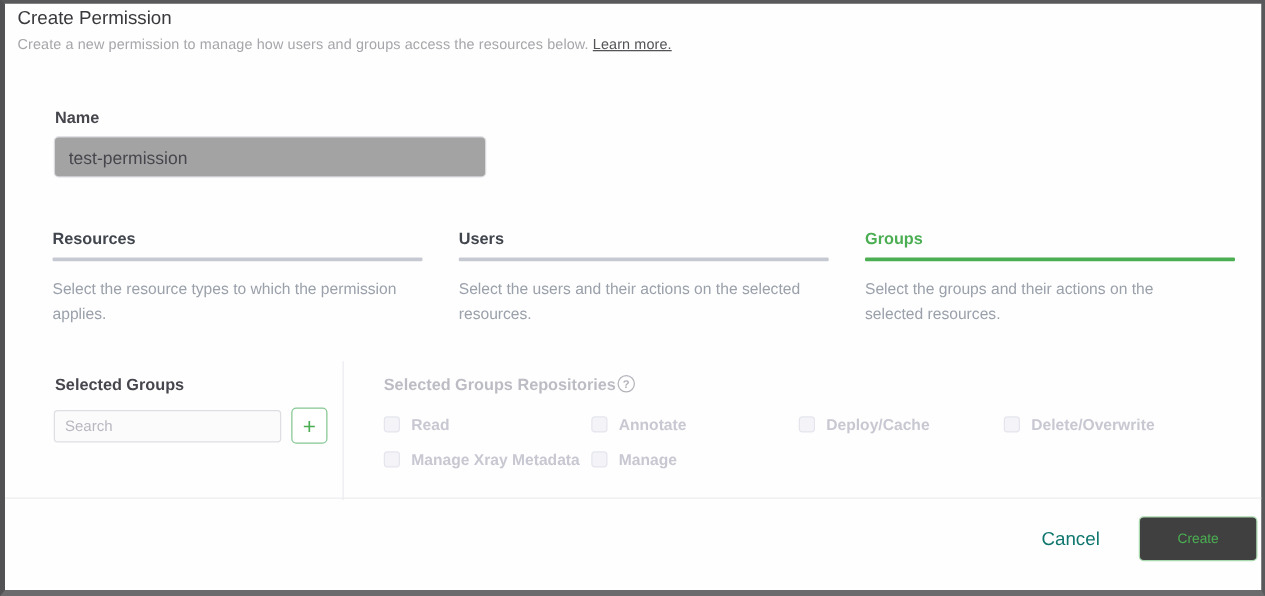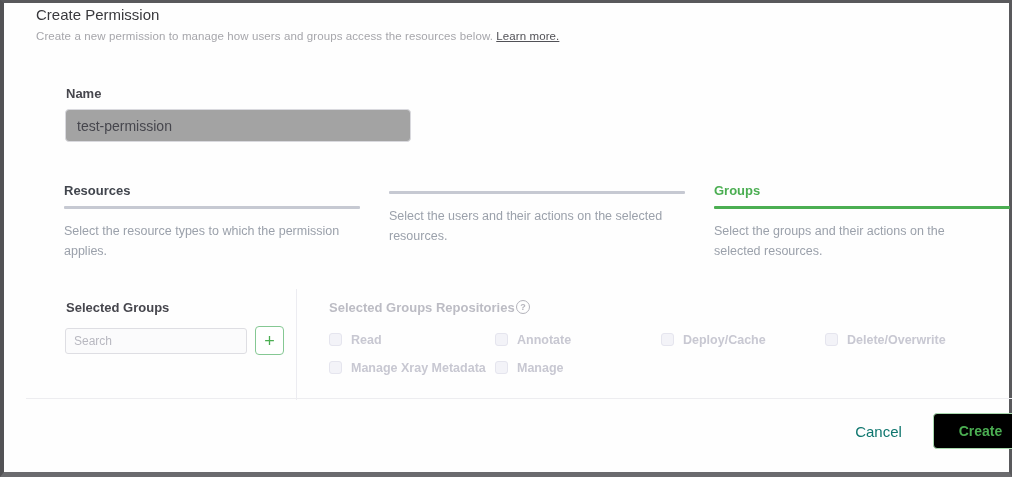--- a/index.html
+++ b/index.html
@@ -10,21 +10,21 @@
   }
   .frame {
     position:relative;
     width:1012px; height:477px;
     background:#fefefe;
     border-top:3px solid #59595c;
     border-right:3px solid #59595c;
     border-bottom:5px solid #6b6b6e;
     border-left:4px solid #525255;
   }
-  .abs { position:absolute;margin-left:22px; }
+  .abs { position:absolute; }
 
   
   .page-title {
     left:10px; top:3px;
     font-size:15px; font-weight:500; color:#39393d;
   }
   .subtitle {
     left:10px; top:27px;
     font-size:11.5px; color:#a6a6ab; letter-spacing:.1px;
   }
@@ -108,22 +108,22 @@
 
   
   .cancel-btn {
     left:815px; top:415px; width:75px; height:26px;
     background:transparent; border:none;
     font-size:15px; font-weight:500; color:#0f766e;
     cursor:pointer; font-family:"Liberation Sans", sans-serif;
   }
   .create-btn {
     left:907px; top:410px; width:95px; height:36px;
-    background:#000000; border:1px solid #a9d9ae; border-radius:4px;
-    font-size:14px; font-weight:700; color:#4bae52;
+    background:#404040; border:1px solid #a9d9ae; border-radius:4px;
+    font-size:11px; font-weight:400; color:#4bae52;
     cursor:pointer; font-family:"Liberation Sans", sans-serif;
   }
 </style>
 </head>
 <body>
 
 <div class="frame">
 
   <div class="abs page-title">Create Permission</div>
   <div class="abs subtitle">
@@ -134,20 +134,21 @@
 
   <div class="abs name-label">Name</div>
   <input class="abs name-input" type="text" value="test-permission" style="">
 
   <div class="abs tab tab-0">
     <div class="tab-label">Resources</div>
     <div class="tab-rule"></div>
     <div class="tab-desc">Select the resource types to which the permission applies.</div>
   </div>
   <div class="abs tab tab-1">
+    <div class="tab-label">Users</div>
     <div class="tab-rule"></div>
     <div class="tab-desc">Select the users and their actions on the selected resources.</div>
   </div>
   <div class="abs tab tab-2 active">
     <div class="tab-label">Groups</div>
     <div class="tab-rule"></div>
     <div class="tab-desc">Select the groups and their actions on the selected resources.</div>
   </div>
 
   <div class="abs panel-title sg-title">Selected Groups</div>

